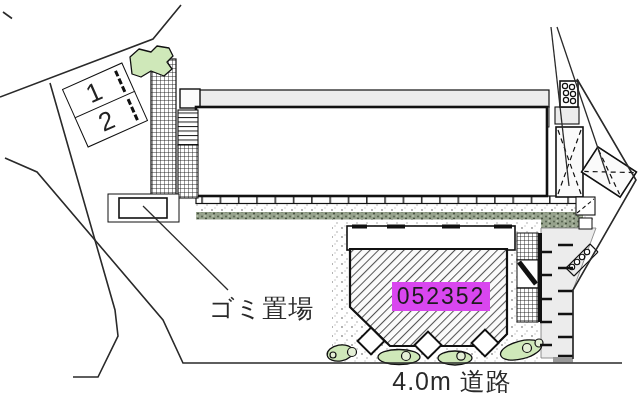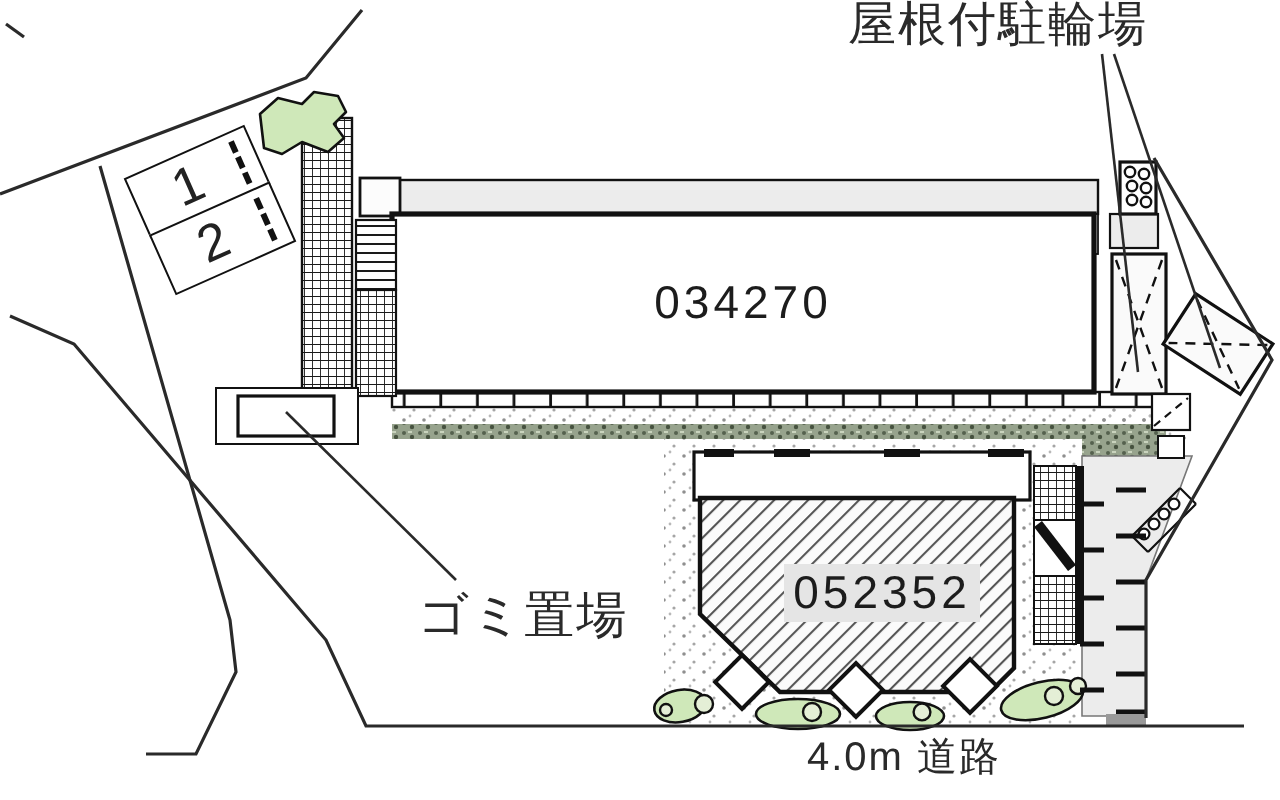--- a/index.html
+++ b/index.html
@@ -4,26 +4,26 @@
 <style>
   html,body{margin:0;padding:0;background:#fff;}
   .canvas{
     position:relative;width:640px;height:400px;background:#ffffff;overflow:hidden;
     font-family:"Liberation Sans","DejaVu Sans",sans-serif;color:#222;
   }
   .canvas svg{position:absolute;left:0;top:0;}
   .lbl{position:absolute;color:#2a2a2a;white-space:nowrap;line-height:1;}
   .lbl-bike{left:424px;top:1px;font-size:24px;letter-spacing:1px;}
   .lbl-garbage{left:186px;top:296px;font-size:25px;letter-spacing:1px;margin-left:23px;}
-  .lbl-road{left:352px;top:369px;font-size:20px;width:200px;text-align:center;letter-spacing:1px;}
+  .lbl-road{left:352px;top:369px;font-size:25px;width:200px;text-align:center;letter-spacing:1px;}
   .bldg-label{position:absolute;display:flex;align-items:center;justify-content:center;
     font-size:23px;letter-spacing:2px;color:#1c1c1c;}
   .b1{left:196px;top:107px;width:351px;height:89px;}
   .b2{left:347px;top:248px;width:160px;height:96px;padding-left:28px;box-sizing:border-box;}
-  .b2 span{background:#e5e5e5;padding:1px 5px;}
+  .b2 span{background:#d946ef;padding:1px 5px;}
   
   .parking{position:absolute;left:72px;top:73px;width:66px;height:64px;transform:rotate(-24deg);}
   .space{position:absolute;left:0;width:100%;height:33px;border:1.8px solid #111;
     box-sizing:border-box;background:#fff;display:flex;align-items:center;justify-content:center;}
   .space .num{font-size:26px;color:#222;margin-right:10px;}
   .space .stop-dash{position:absolute;right:7px;top:4px;bottom:4px;width:0;border-right:3px dashed #111;}
   .sp1{top:0;} .sp2{top:31px;}
 </style>
 </head>
 <body>
@@ -198,22 +198,20 @@
     <div class="space sp1">
       <span class="num">1</span>
       <span class="stop-dash"></span>
     </div>
     <div class="space sp2">
       <span class="num">2</span>
       <span class="stop-dash"></span>
     </div>
   </div>
 
-  <div class="bldg-label b1">034270</div>
   <div class="bldg-label b2">
     <span>052352</span>
   </div>
 
-  <div class="lbl lbl-bike">屋根付駐輪場</div>
   <div class="lbl lbl-garbage">ゴミ置場</div>
   <div class="lbl lbl-road">4.0m 道路</div>
 
 </div>
 
 </body></html>

